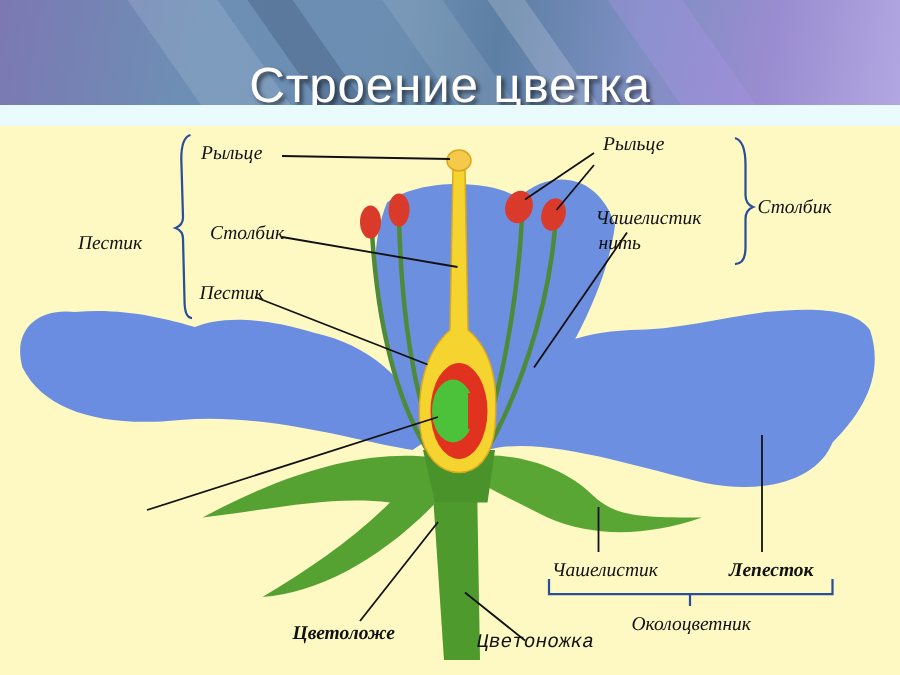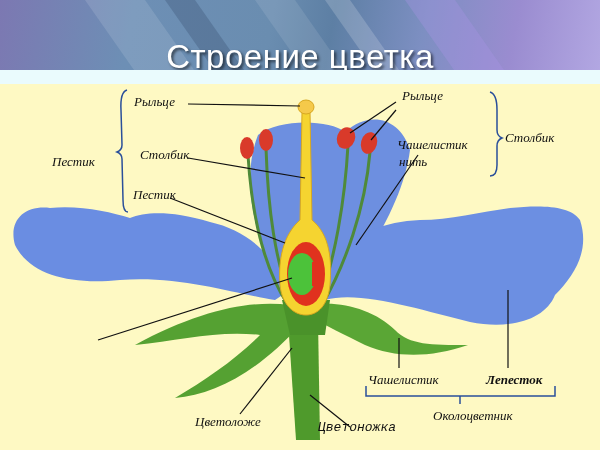--- a/index.html
+++ b/index.html
@@ -85,16 +85,16 @@
   <div class="lbl" style="left:134px;top:10px;">Рыльце</div>
   <div class="lbl" style="left:128px;top:63px;margin-left:12px;">Столбик</div>
   <div class="lbl" style="left:133px;top:103px;">Пестик</div>
   <div class="lbl" style="left:52px;top:70px;font-style:italic;">Пестик</div>
   <div class="lbl" style="left:402px;top:4px;">Рыльце</div>
   <div class="lbl" style="left:397px;top:53px;">Чашелистик</div>
   <div class="lbl" style="left:399px;top:70px;text-align:right;">нить</div>
   <div class="lbl" style="left:505px;top:46px;">Столбик</div>
   <div class="lbl" style="left:368px;top:288px;text-align:right;">Чашелистик</div>
   <div class="lbl" style="left:486px;top:288px;font-weight:bold;">Лепесток</div>
-  <div class="lbl" style="left:421px;top:324px;margin-left:12px;">Околоцветник</div>
-  <div class="lbl" style="left:195px;top:330px;">Цветоложе</div>
+  <div class="lbl" style="left:421px;top:324px;">Околоцветник</div>
+  <div class="lbl" style="left:195px;top:330px;font-weight:bold;">Цветоложе</div>
   <div class="lbl" style="left:318px;top:336px;font-family:Liberation Mono, monospace;">Цветоножка</div>
 </div>
 
 </body></html>

